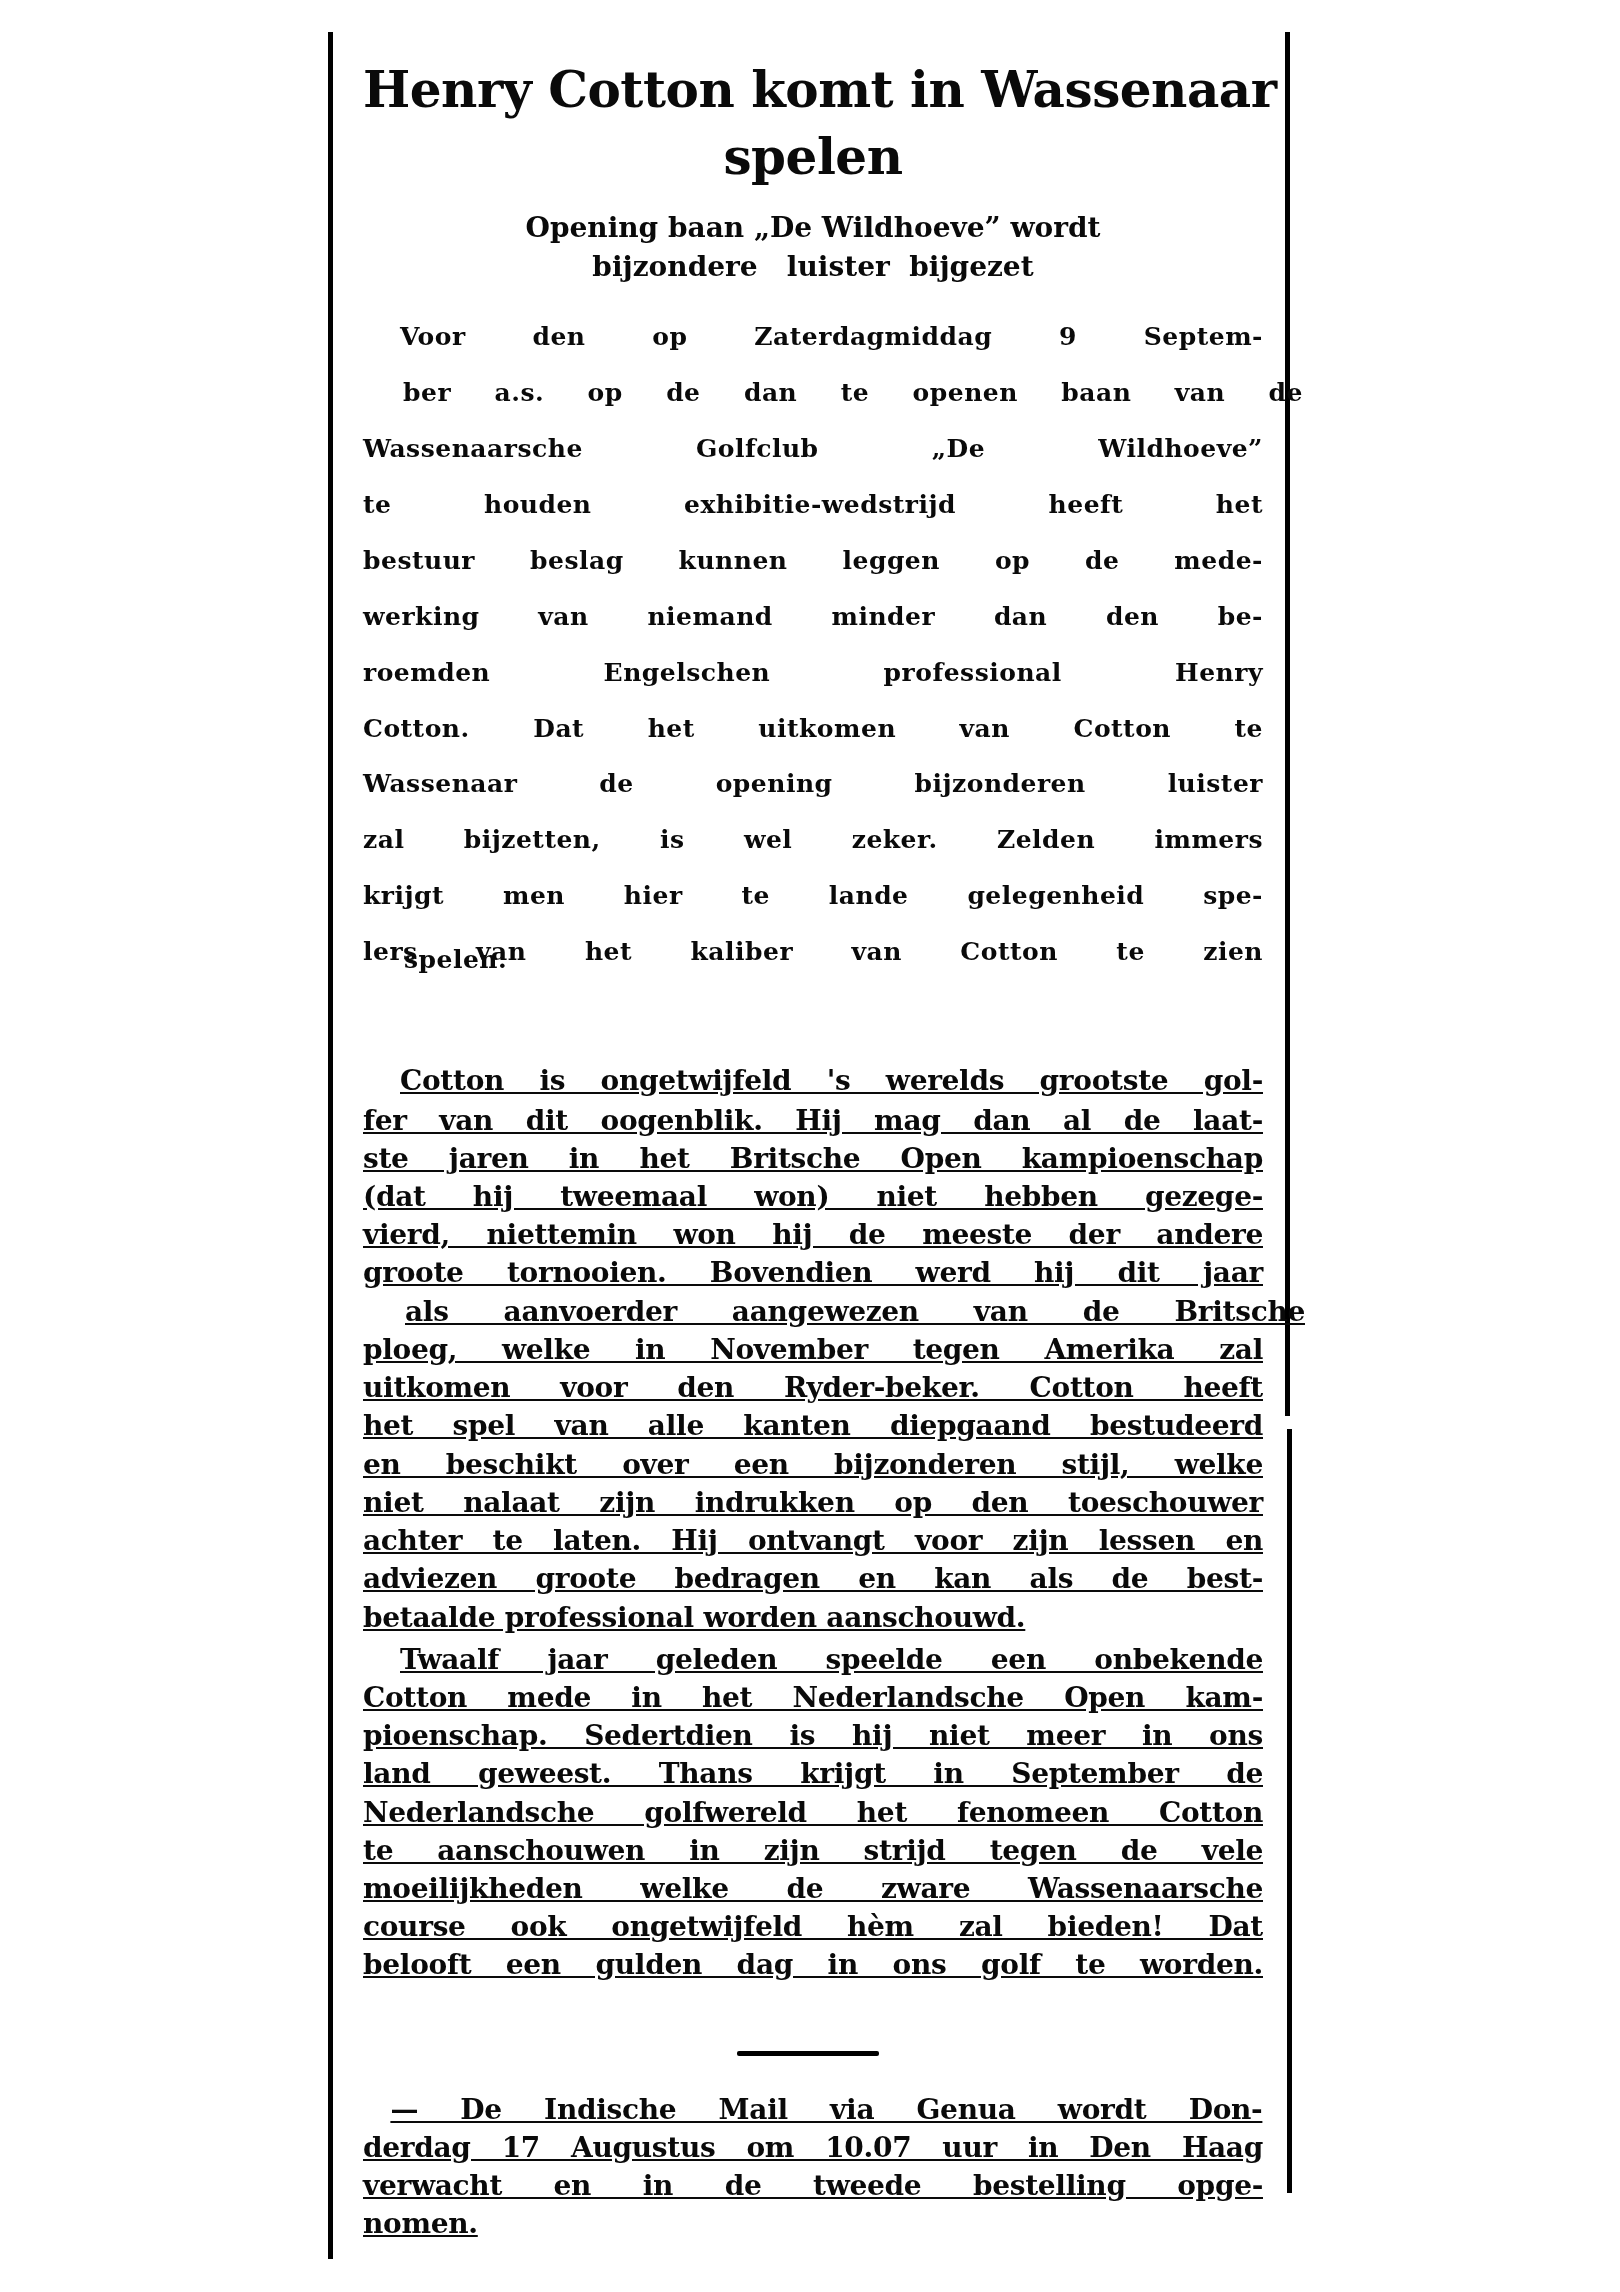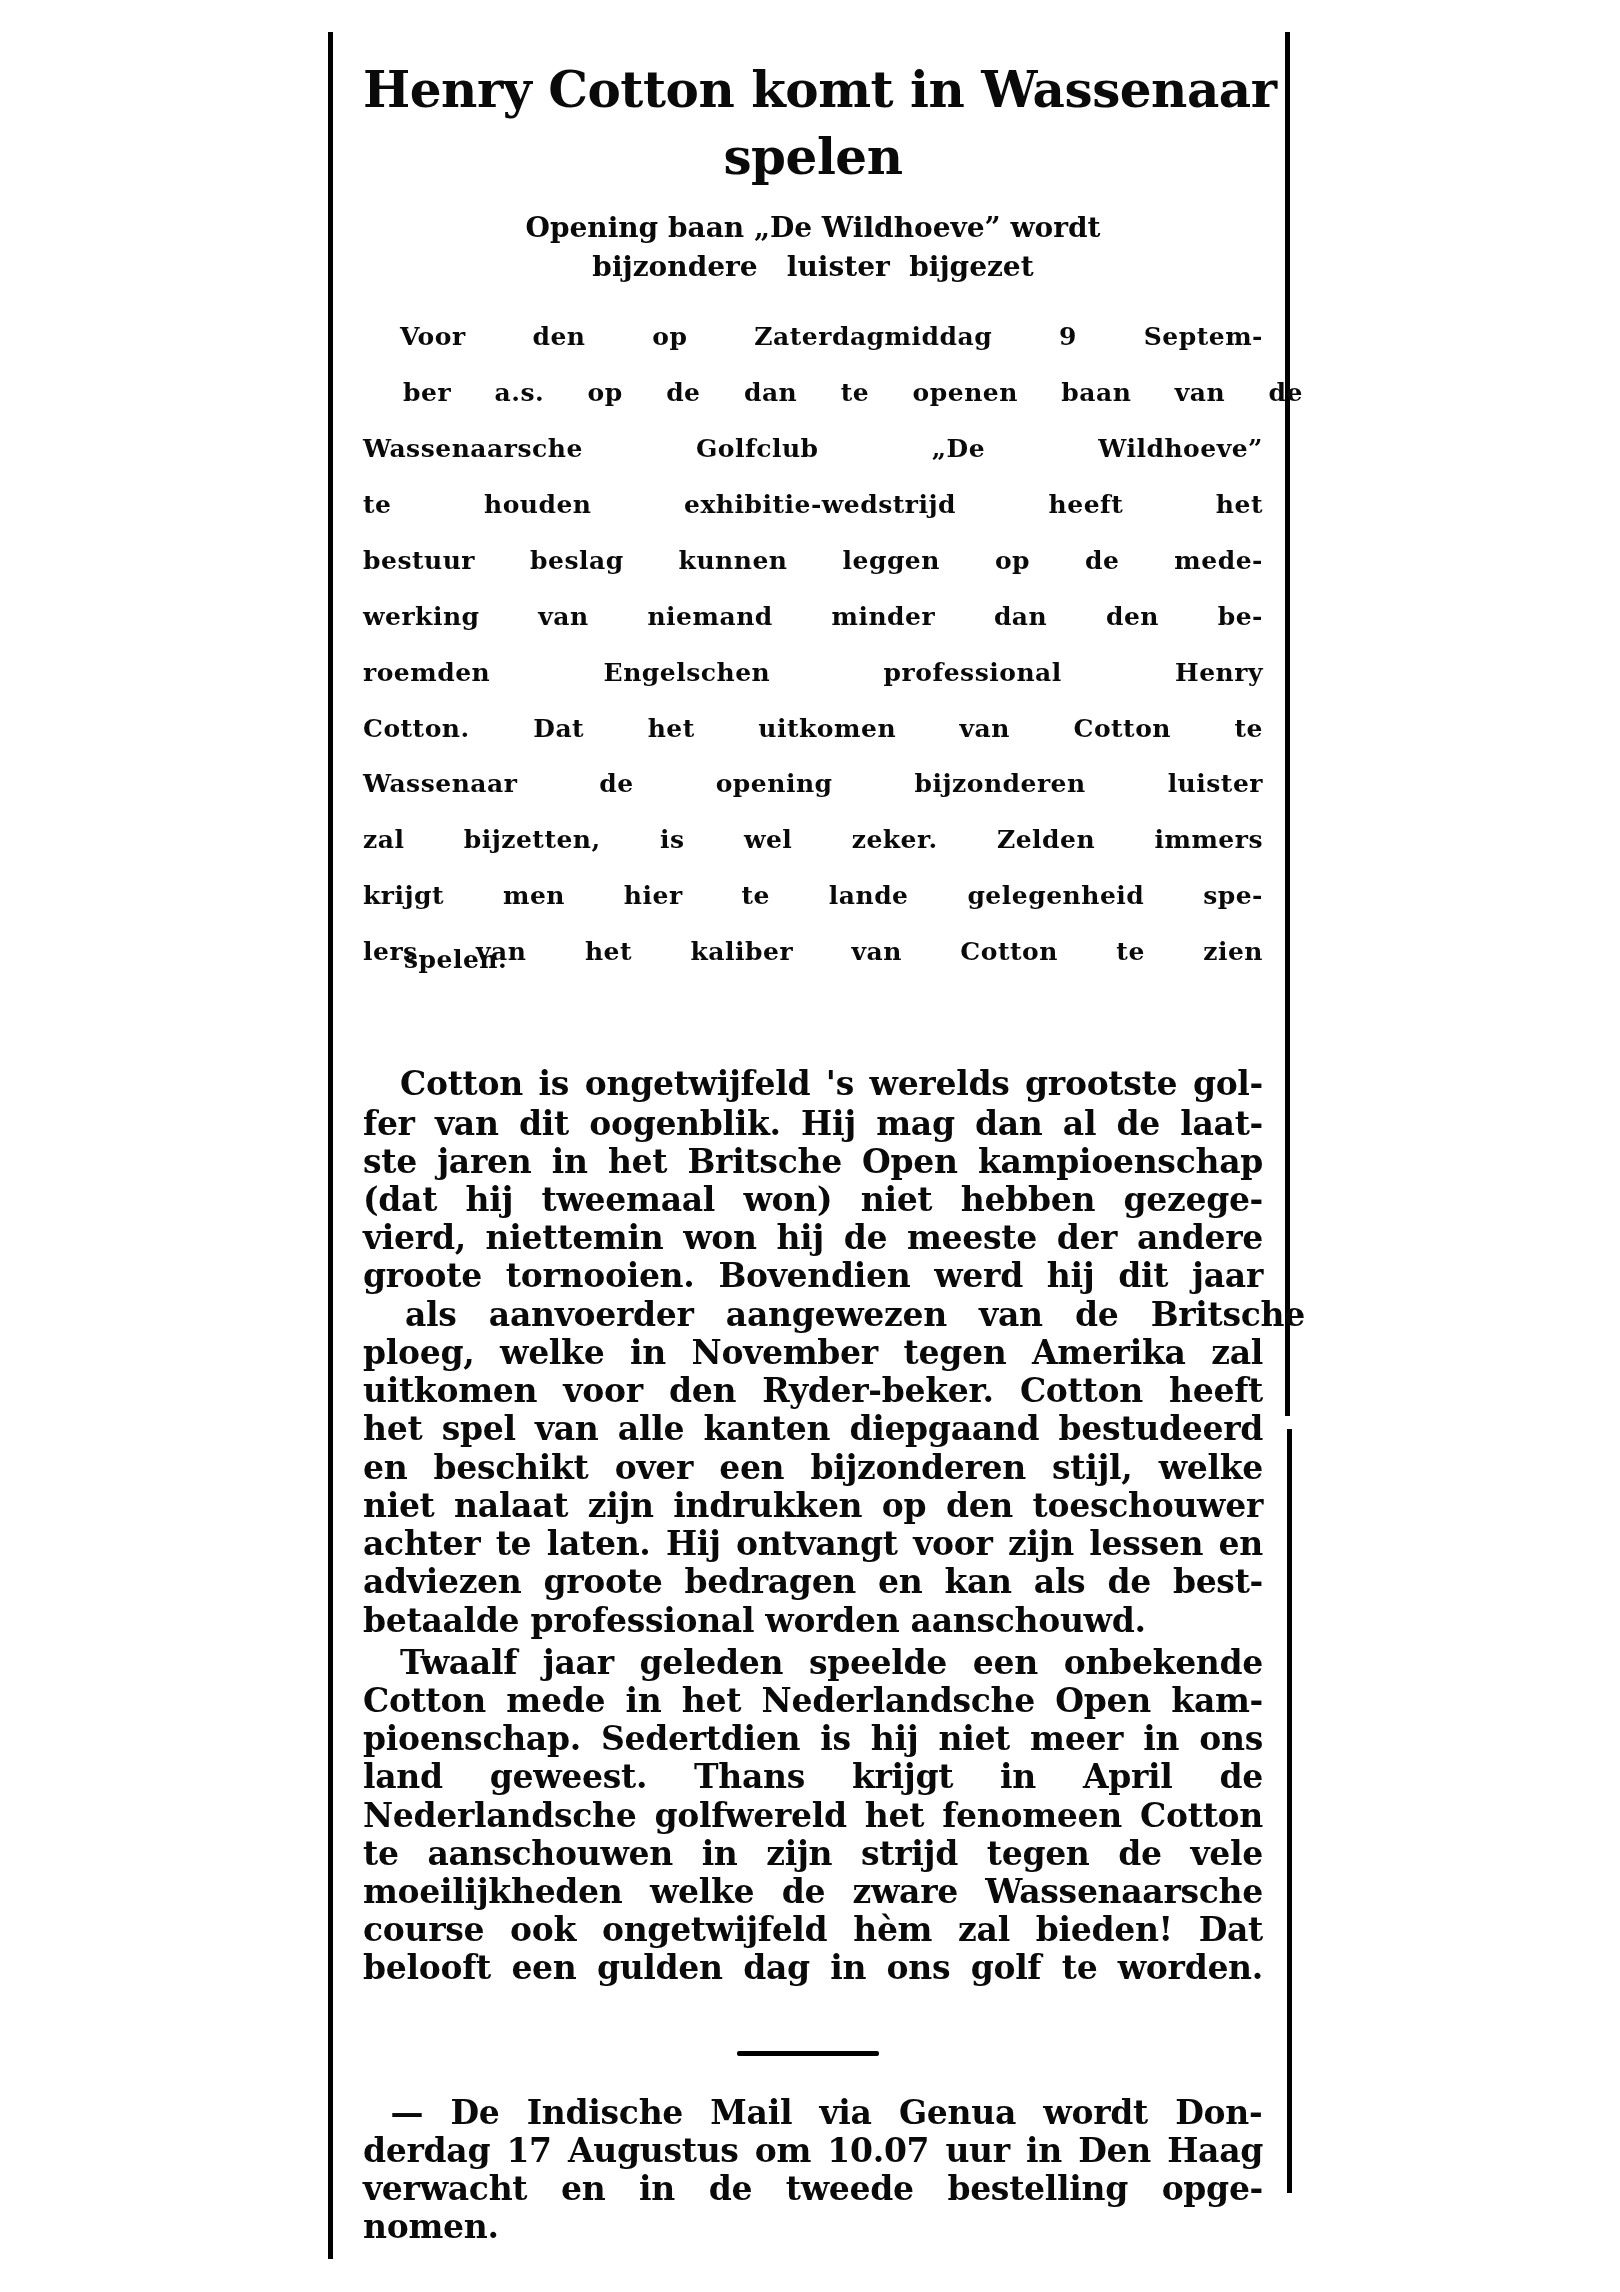--- a/index.html
+++ b/index.html
@@ -8,21 +8,21 @@
   .rule { position: absolute; background: #000; width: 4.9px; }
   .column { position: absolute; left: 363px; width: 900px; top: 0; }
   .headline { position: absolute; left: 0; width: 900px; text-align: center;
               font-weight: bold; font-size: 50px; letter-spacing: -0.5px; white-space: nowrap; line-height: 1; }
   .subhead { position: absolute; left: 0; width: 900px; text-align: center;
              font-weight: bold; font-size: 28px; white-space: nowrap; line-height: 1; }
   .line { position: absolute; left: 0; width: 900px; white-space: nowrap;
           text-align: justify; text-align-last: justify; font-weight: bold; line-height: 1; }
   .line.last { text-align-last: left; }
   .lead .line { font-size: 25px; letter-spacing: 0.5px; }
-  .body .line { font-size: 33px; letter-spacing: -0.3px; }
+  .body .line { font-size: 28px; letter-spacing: -0.3px; text-decoration: underline; }
   .indent { padding-left: 37px; width: 863px; }
   .separator { position: absolute; left: 737px; top: 2051px; width: 142px; height: 4.9px; background: #000; border-radius: 2px; }
 </style>
 </head>
 <body>
 
 <div class="rule" style="left:328px; top:32px; height:2227px;"></div>
 <div class="rule" style="left:1285px; top:32px; height:1384px;"></div>
 <div class="rule" style="left:1287px; top:1429px; height:764px;"></div>
 
@@ -65,21 +65,21 @@
     <div class="line" style="top:1489px;">niet nalaat zijn indrukken op den toeschouwer</div>
     <div class="line" style="top:1527px;">achter te laten. Hij ontvangt voor zijn lessen en</div>
     <div class="line" style="top:1565px;">adviezen groote bedragen en kan als de best-</div>
     <div class="line last" style="top:1604px;">betaalde professional worden aanschouwd.</div>
   </div>
 
   <div class="body">
     <div class="line indent" style="top:1646px;">Twaalf jaar geleden speelde een onbekende</div>
     <div class="line" style="top:1684px;">Cotton mede in het Nederlandsche Open kam-</div>
     <div class="line" style="top:1722px;">pioenschap. Sedertdien is hij niet meer in ons</div>
-    <div class="line" style="top:1760px;">land geweest. Thans krijgt in April de</div>
+    <div class="line" style="top:1760px;">land geweest. Thans krijgt in September de</div>
     <div class="line" style="top:1799px;">Nederlandsche golfwereld het fenomeen Cotton</div>
     <div class="line" style="top:1837px;">te aanschouwen in zijn strijd tegen de vele</div>
     <div class="line" style="top:1875px;">moeilijkheden welke de zware Wassenaarsche</div>
     <div class="line" style="top:1913px;">course ook ongetwijfeld hèm zal bieden! Dat</div>
     <div class="line" style="top:1951px;">belooft een gulden dag in ons golf te worden.</div>
   </div>
 </div>
 
 <div class="separator"></div>
 

